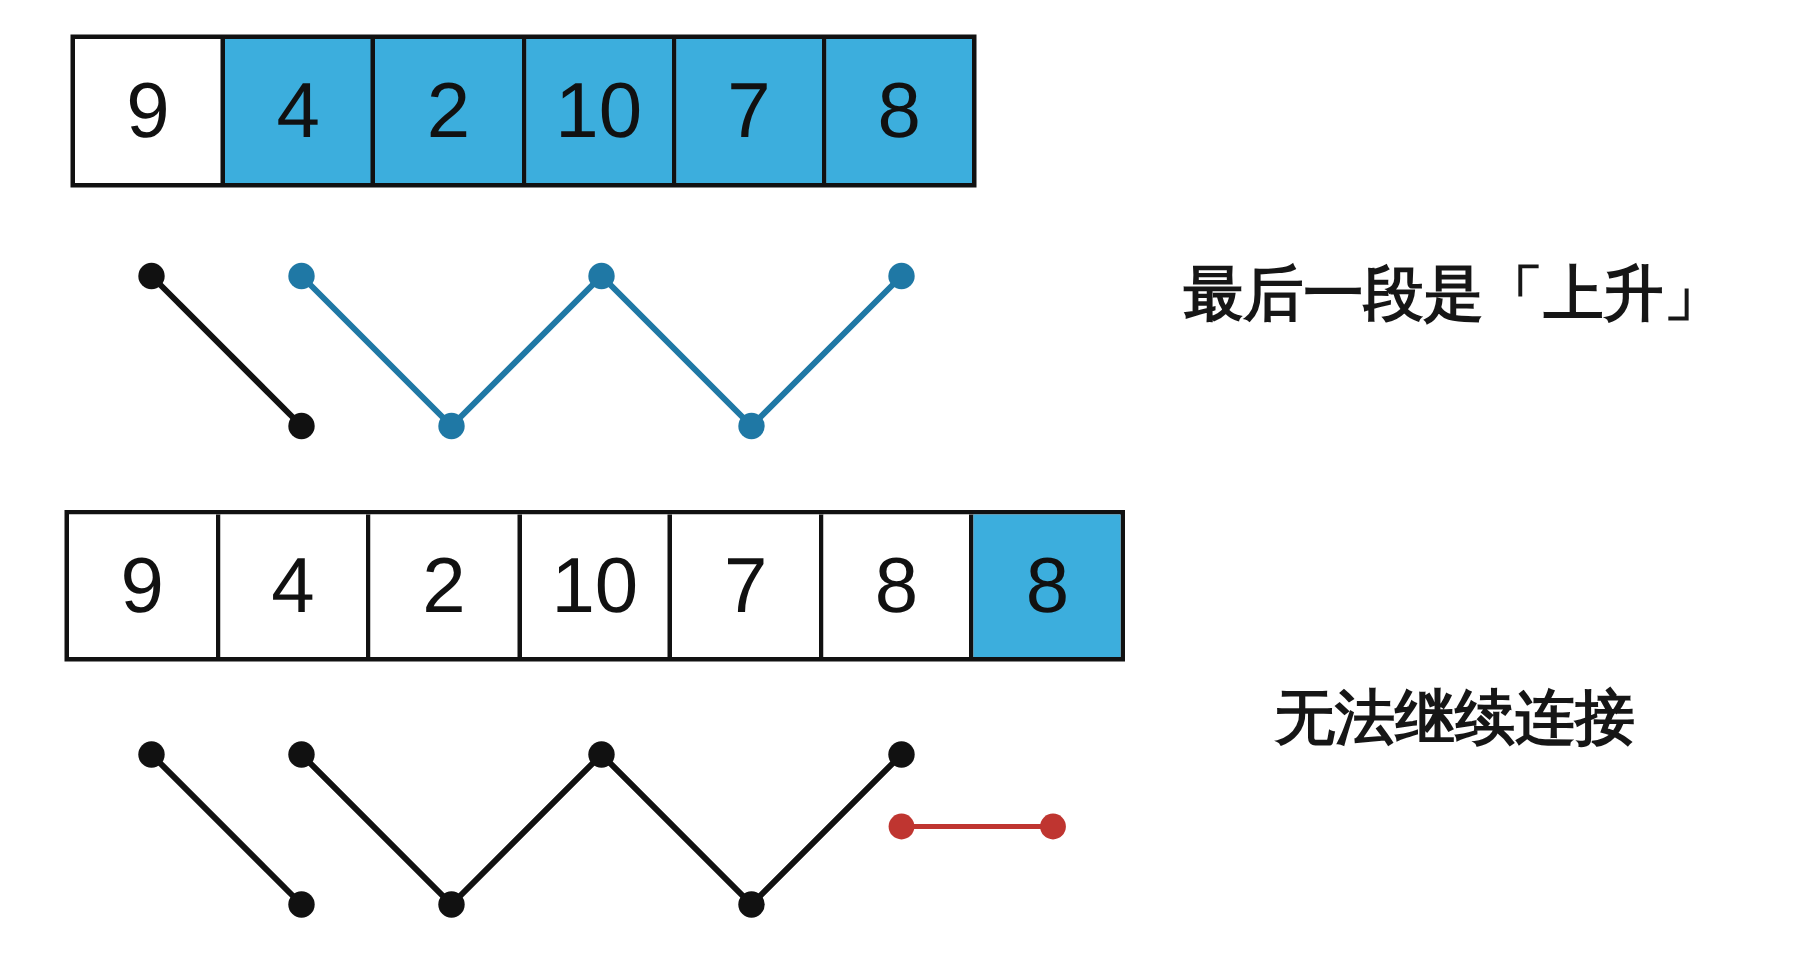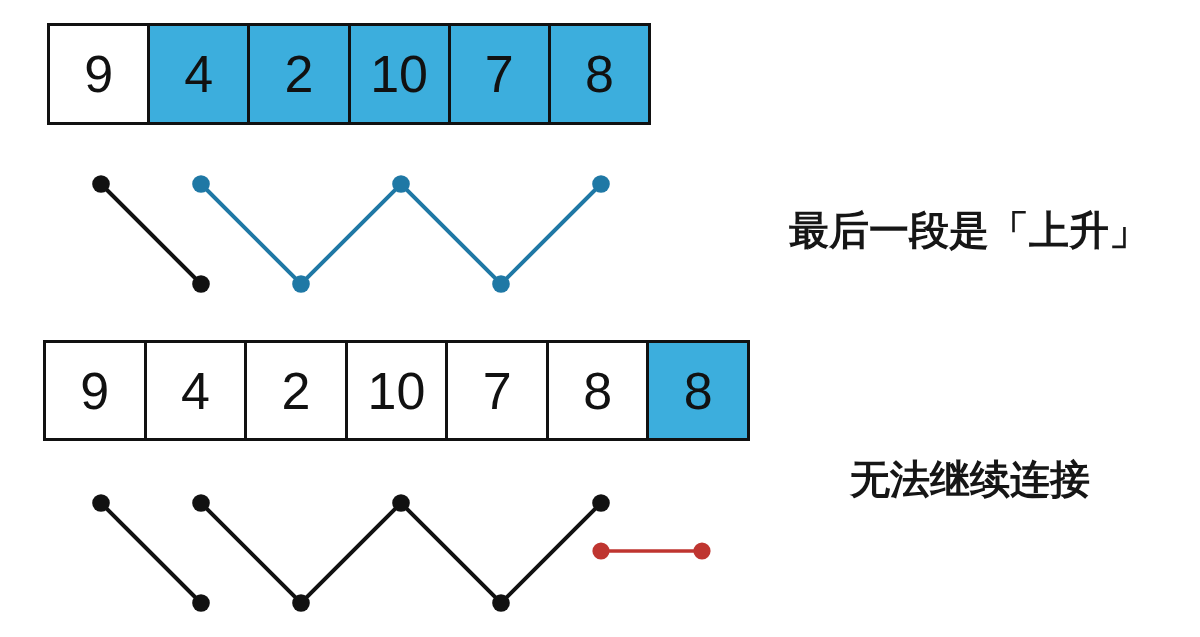--- a/index.html
+++ b/index.html
@@ -42,21 +42,20 @@
   .annotation {
     position: absolute;
     white-space: nowrap;
     color: #161616;
     font-size: 40px;
     font-weight: 600;
     letter-spacing: 0;
   }
   .annotation.single {
     transform: translate(-50%, -50%);
-    margin-top: 34px;
   }
   .annotation.stacked {
     transform: translateX(-50%);
     text-align: left;
     line-height: 64px;
   }
 </style>
 </head>
 <body>
 

